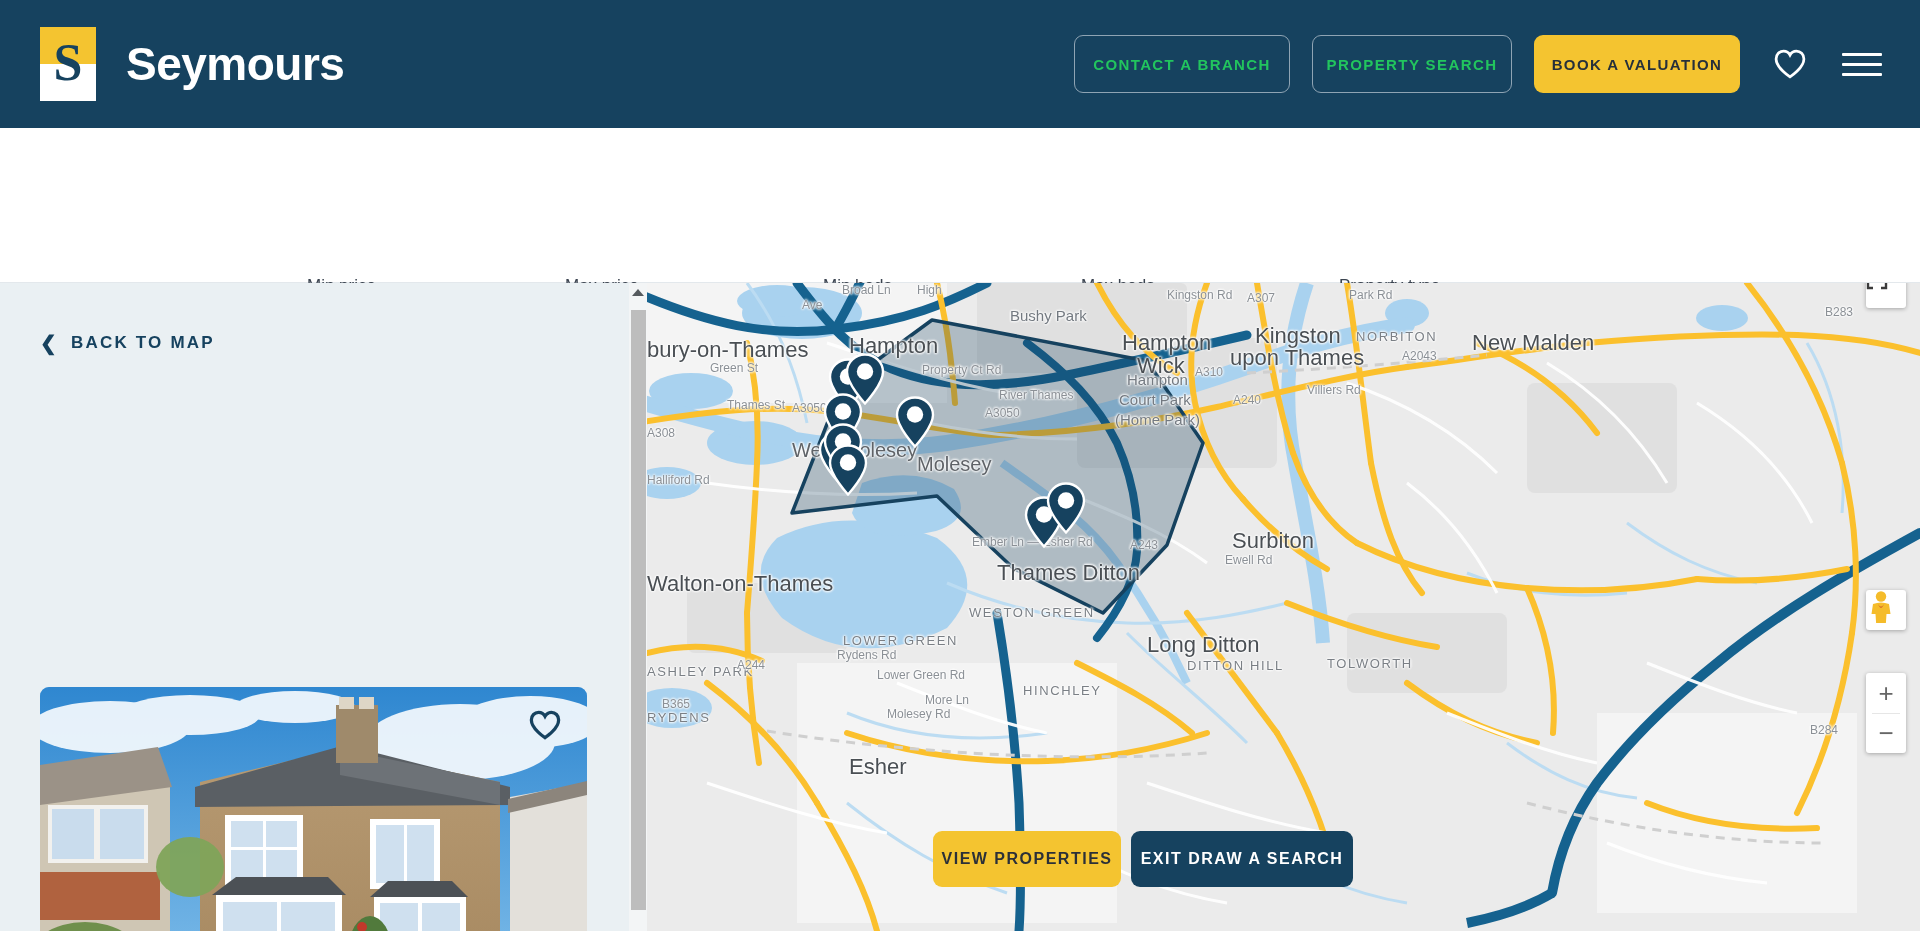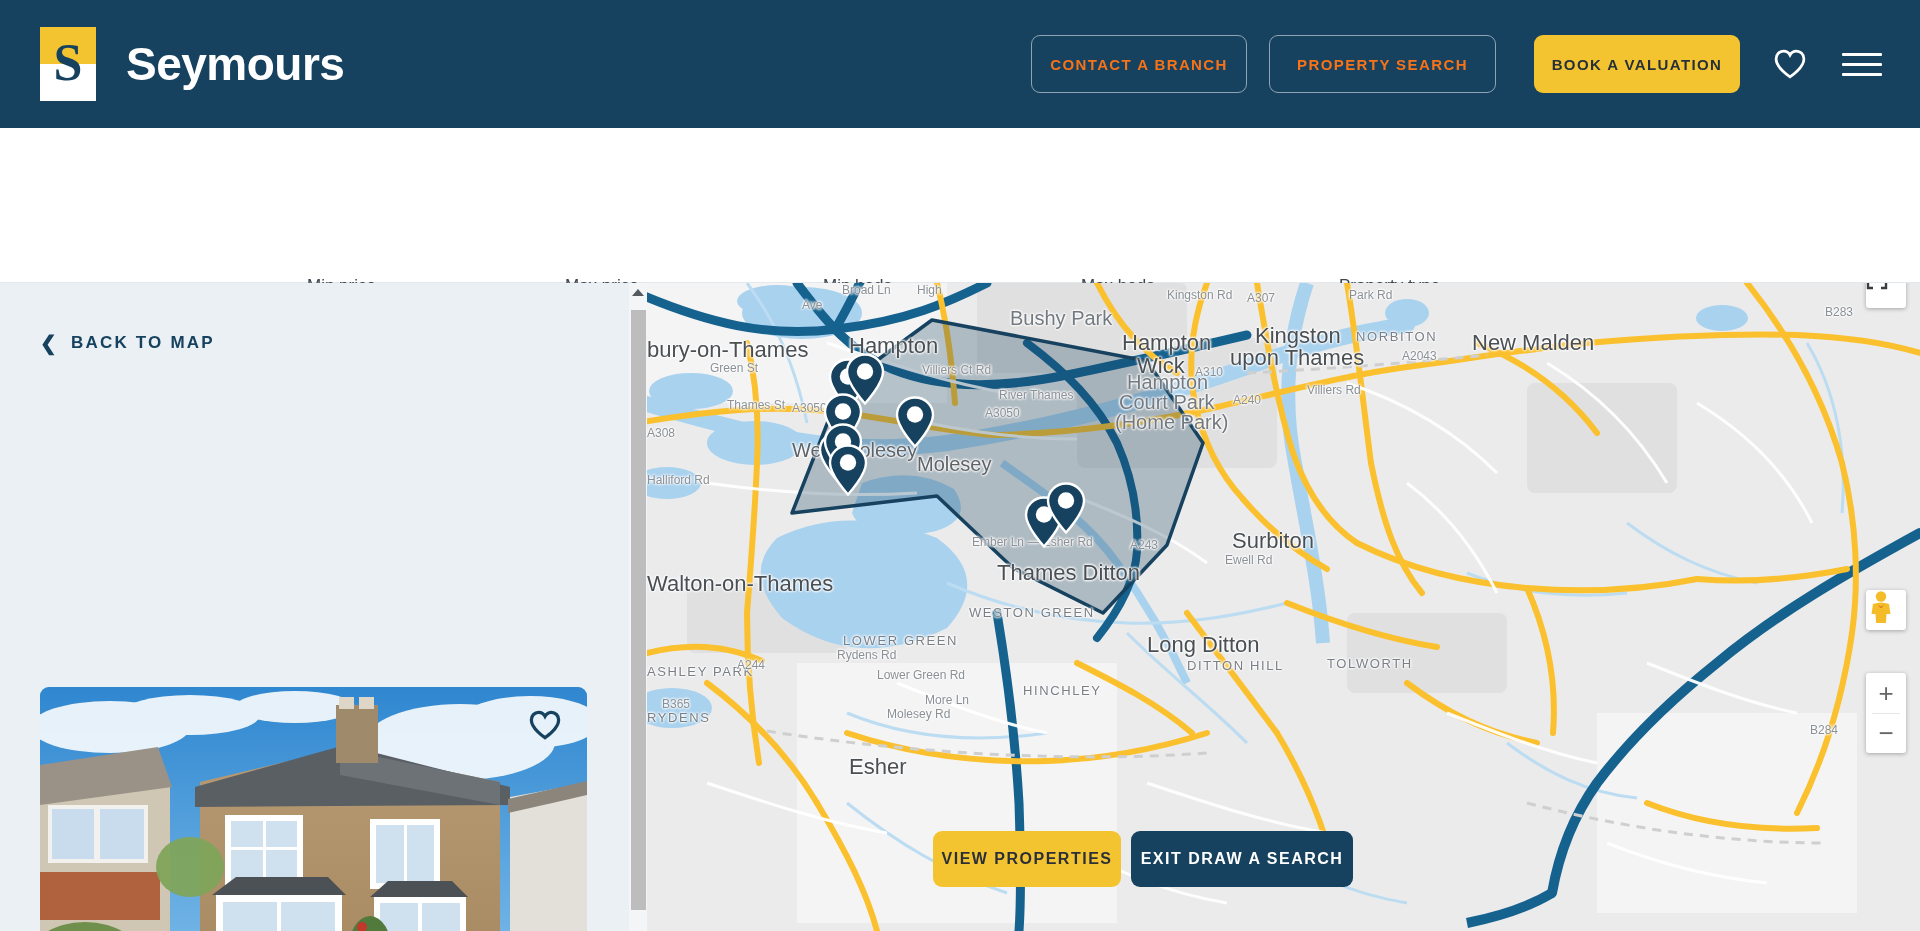--- a/index.html
+++ b/index.html
@@ -39,24 +39,24 @@
   #header-actions {
     margin-left:auto; display:flex; align-items:center; gap:0;
     padding-right:34px;
   }
   .hbtn {
     height:58px; border-radius:9px;
     display:flex; align-items:center; justify-content:center;
     font-size:15px; font-weight:700; letter-spacing:1.4px;
     cursor:pointer; white-space:nowrap;
   }
-  .hbtn.outline { border:1.5px solid #8fa4b4; color:#f97316; background:transparent; }
+  .hbtn.outline { border:1.5px solid #8fa4b4; color:#22c55e; background:transparent; }
   .hbtn.filled  { background:#f4c430; color:#26303a; }
   #btn-contact { width:216px; margin-right:22px; }
-  #btn-search  { width:227px; margin-right:38px; }
+  #btn-search  { width:200px; margin-right:22px; }
   #btn-valuation { width:206px; margin-right:28px; }
 
   #fav-icon { width:44px; height:44px; display:flex; align-items:center; justify-content:center; cursor:pointer; }
   #burger { width:44px; height:44px; display:flex; flex-direction:column;
             justify-content:center; gap:7px; cursor:pointer; margin-left:30px; }
   #burger span { display:block; width:40px; height:3px; background:#ffffff; border-radius:1px; }
 
   
   #filterbar {
     position:absolute; left:0; top:128px; width:1920px; height:155px;
@@ -158,21 +158,21 @@
 
   .mlabel {
     position:absolute; color:#5f6368; font-family:"Liberation Sans", sans-serif;
     white-space:nowrap; pointer-events:none;
     text-shadow:0 0 3px #fff,0 0 3px #fff,0 0 3px #fff,0 0 2px #fff;
   }
   .ml-town  { font-size:22px; color:#4a4f54; }
   .ml-town2 { font-size:20px; color:#5f6368; }
   .ml-area  { font-size:13px; letter-spacing:1.6px; color:#7a7f85; }
   .ml-rd    { font-size:12px; color:#8b9096; }
-  .ml-park  { font-size:20px; color:#737980; }
+  .ml-park  { font-size:15px; color:#737980; }
 
   
   .pin { position:absolute; width:40px; height:52px; }
 
   
   #map-buttons { position:absolute; left:286px; top:548px; display:flex; gap:10px; }
   .mbtn {
     height:56px; border-radius:9px; display:flex; align-items:center; justify-content:center;
     font-size:16px; font-weight:700; letter-spacing:1.5px; cursor:pointer;
   }
@@ -577,21 +577,21 @@
       <div class="mlabel ml-rd" style="left: 15px; top: 414px;">B365</div>
       <div class="mlabel ml-rd" style="left: 1178px; top: 22px;">B283</div>
       <div class="mlabel ml-rd" style="left: 1163px; top: 440px;">B284</div>
       <div class="mlabel ml-rd" style="left: 80px; top: 115px;">Thames St</div>
       <div class="mlabel ml-rd" style="left: 63px; top: 78px;">Green St</div>
       <div class="mlabel ml-rd" style="left: 0px; top: 190px;">Halliford Rd</div>
       <div class="mlabel ml-rd" style="left: 190px; top: 365px;">Rydens Rd</div>
       <div class="mlabel ml-rd" style="left: 240px; top: 424px;">Molesey Rd</div>
       <div class="mlabel ml-rd" style="left: 325px; top: 252px;">Ember Ln — Esher Rd</div>
       <div class="mlabel ml-rd" style="left: 578px; top: 270px;">Ewell Rd</div>
-      <div class="mlabel ml-rd" style="left: 275px; top: 80px;">Villiers Ct Rd</div>
+      <div class="mlabel ml-rd" style="left: 275px; top: 80px;">Property Ct Rd</div>
       <div class="mlabel ml-rd" style="left: 352px; top: 105px;">River Thames</div>
       <div class="mlabel ml-rd" style="left: 660px; top: 100px;">Villiers Rd</div>
       <div class="mlabel ml-rd" style="left: 702px; top: 5px;">Park Rd</div>
       <div class="mlabel ml-rd" style="left: 520px; top: 5px;">Kingston Rd</div>
       <div class="mlabel ml-rd" style="left: 195px; top: 0px;">Broad Ln</div>
       <div class="mlabel ml-rd" style="left: 230px; top: 385px;">Lower Green Rd</div>
       <div class="mlabel ml-rd" style="left: 278px; top: 410px;">More Ln</div>
       <div class="mlabel ml-rd" style="left: 155px; top: 0px; margin-top: 15px;">Ave</div>
       <div class="mlabel ml-rd" style="left: 270px; top: 0px;">High</div>
     </div>

